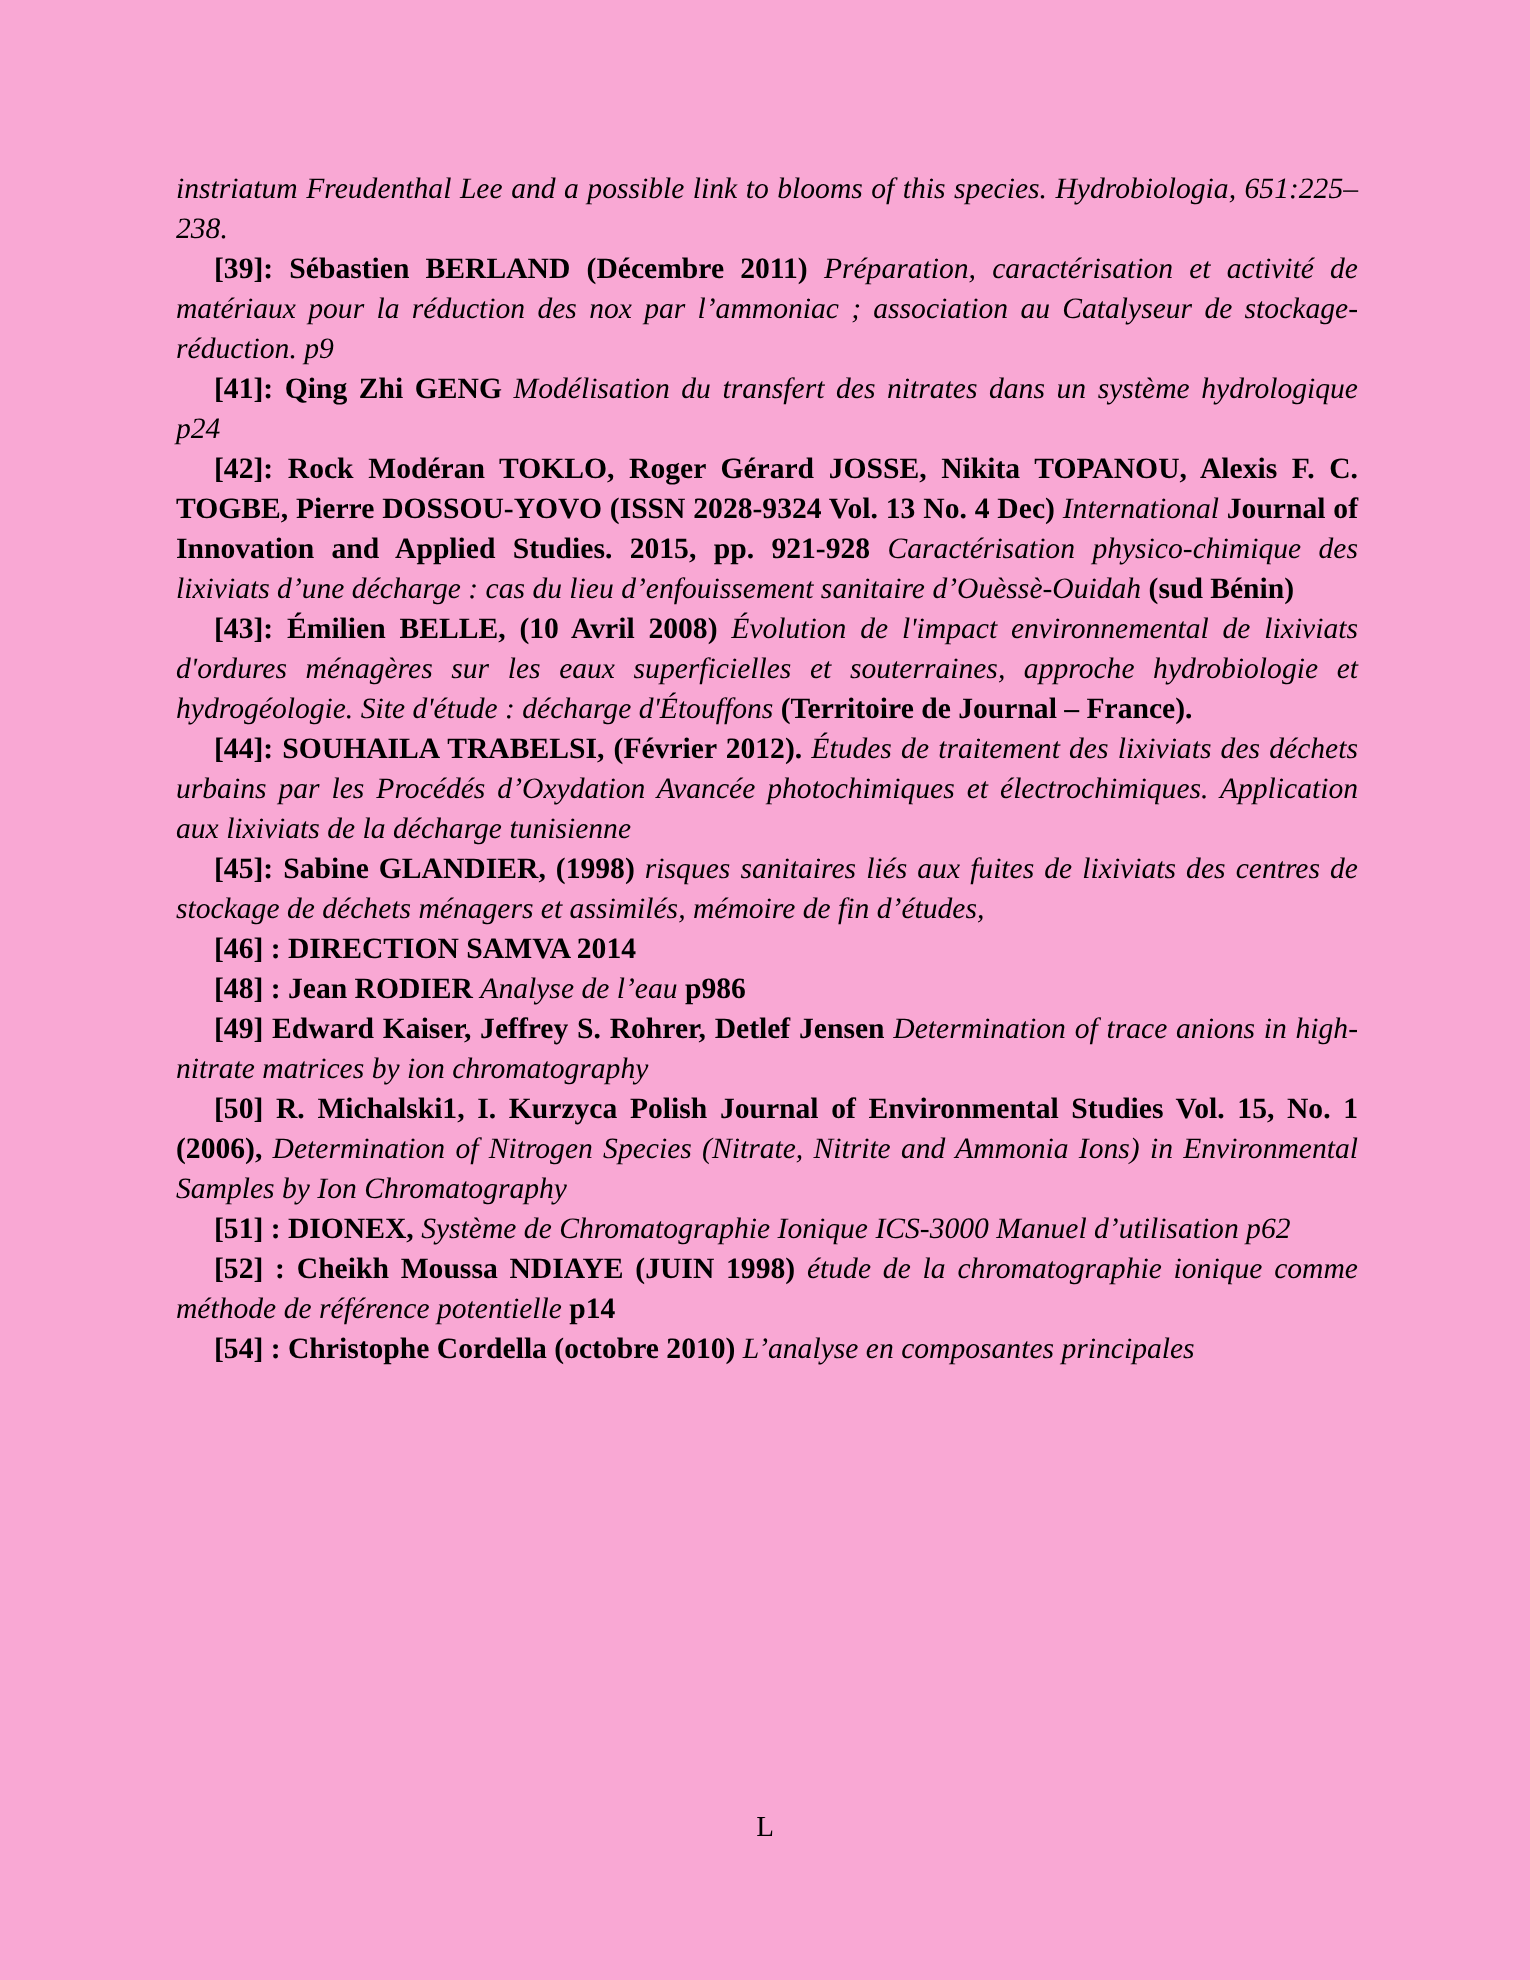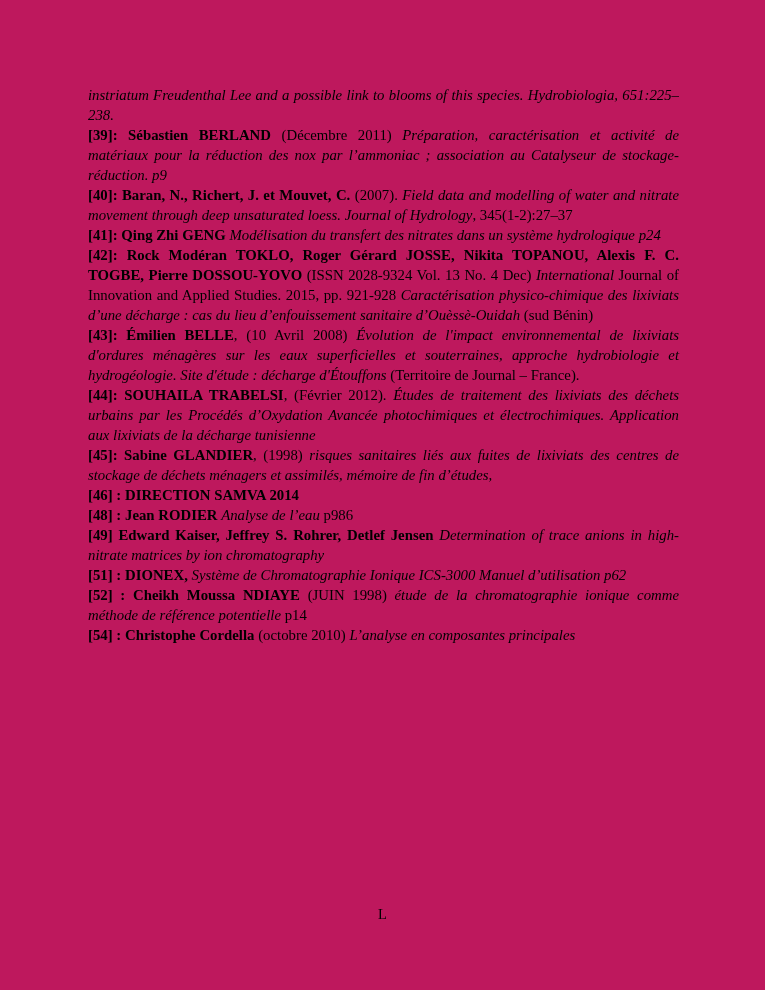--- a/index.html
+++ b/index.html
@@ -12,66 +12,66 @@
     height: 990px;
     position: relative;
     overflow: hidden;
     font-family: "Liberation Serif", "DejaVu Serif", serif;
     color: #000000;
   }
   .page {
     position: absolute;
     left: 0; top: 0;
     width: 765px; height: 990px;
-    background: #be185d;
+    background: #f9a8d4;
   }
   .content {
     position: absolute;
     left: 88px;
     top: 85px;
     width: 591px;
     font-size: 14.8px;
     line-height: 20px;
     text-align: justify;
     color: #000000;
   }
   .ref {
     margin: 0;
     padding: 0;
   }
-  .seg-b  { font-weight: bold; }
+  .seg-b  { font-weight: bold; margin-left: 19px; }
   .seg-i  { font-style: italic; }
-  .seg-r  { font-weight: normal; font-style: normal; }
+  .seg-r  { font-weight: bold; font-style: normal; }
   .footer {
     position: absolute;
     left: 0;
     top: 905px;
     width: 765px;
     text-align: center;
     font-size: 14.5px;
     line-height: 18px;
     color: #000000;
   }
 </style>
 </head>
 <body>
 
 <div class="page">
   <div class="content">
       <p class="ref"><span class="seg-i">instriatum Freudenthal Lee and a possible link to blooms of this species. Hydrobiologia, 651:225–238.</span></p>
       <p class="ref"><span class="seg-b">[39]: Sébastien BERLAND </span><span class="seg-r">(Décembre 2011) </span><span class="seg-i">Préparation, caractérisation et activité de matériaux pour la réduction des nox par l’ammoniac ; association au Catalyseur de stockage-réduction. p9</span></p>
-      <p class="ref"><span class="seg-b">[40]: Baran, N., Richert, J. et Mouvet, C. </span><span class="seg-r">(2007). </span><span class="seg-i">Field data and modelling of water and nitrate movement through deep unsaturated loess. Journal of Hydrology</span><span class="seg-r">, 345(1-2):27–37</span></p>
       <p class="ref"><span class="seg-b">[41]: Qing Zhi GENG </span><span class="seg-i">Modélisation du transfert des nitrates dans un système hydrologique p24</span></p>
       <p class="ref"><span class="seg-b">[42]: Rock Modéran TOKLO, Roger Gérard JOSSE, Nikita TOPANOU, Alexis F. C. TOGBE, Pierre DOSSOU-YOVO </span><span class="seg-r">(ISSN 2028-9324 Vol. 13 No. 4 Dec) </span><span class="seg-i">International </span><span class="seg-r">Journal of Innovation and Applied Studies. 2015, pp. 921-928 </span><span class="seg-i">Caractérisation physico-chimique des lixiviats d’une décharge : cas du lieu d’enfouissement sanitaire d’Ouèssè-Ouidah </span><span class="seg-r">(sud Bénin)</span></p>
       <p class="ref"><span class="seg-b">[43]: Émilien BELLE</span><span class="seg-r">, (10 Avril 2008) </span><span class="seg-i">Évolution de l'impact environnemental de lixiviats d'ordures ménagères sur les eaux superficielles et souterraines, approche hydrobiologie et hydrogéologie. Site d'étude : décharge d'Étouffons </span><span class="seg-r">(Territoire de Journal – France).</span></p>
       <p class="ref"><span class="seg-b">[44]: SOUHAILA TRABELSI</span><span class="seg-r">, (Février 2012). </span><span class="seg-i">Études de traitement des lixiviats des déchets urbains par les Procédés d’Oxydation Avancée photochimiques et électrochimiques. Application aux lixiviats de la décharge tunisienne</span></p>
       <p class="ref"><span class="seg-b">[45]: Sabine GLANDIER</span><span class="seg-r">, (1998) </span><span class="seg-i">risques sanitaires liés aux fuites de lixiviats des centres de stockage de déchets ménagers et assimilés, mémoire de fin d’études,</span></p>
       <p class="ref"><span class="seg-b">[46] : DIRECTION SAMVA 2014</span></p>
       <p class="ref"><span class="seg-b">[48] : Jean RODIER </span><span class="seg-i">Analyse de l’eau </span><span class="seg-r">p986</span></p>
       <p class="ref"><span class="seg-b">[49] Edward Kaiser, Jeffrey S. Rohrer, Detlef Jensen </span><span class="seg-i">Determination of trace anions in high-nitrate matrices by ion chromatography</span></p>
+      <p class="ref"><span class="seg-b">[50] R. Michalski1, I. Kurzyca </span><span class="seg-r">Polish Journal of Environmental Studies Vol. 15, No. 1 (2006), </span><span class="seg-i">Determination of Nitrogen Species (Nitrate, Nitrite and Ammonia Ions) in Environmental Samples by Ion Chromatography</span></p>
       <p class="ref"><span class="seg-b">[51] : DIONEX, </span><span class="seg-i">Système de Chromatographie Ionique ICS-3000 Manuel d’utilisation p62</span></p>
       <p class="ref"><span class="seg-b">[52] : Cheikh Moussa NDIAYE </span><span class="seg-r">(JUIN 1998) </span><span class="seg-i">étude de la chromatographie ionique comme méthode de référence potentielle </span><span class="seg-r">p14</span></p>
       <p class="ref"><span class="seg-b">[54] : Christophe Cordella </span><span class="seg-r">(octobre 2010) </span><span class="seg-i">L’analyse en composantes principales</span></p>
     </div>
   <div class="footer">
     <span>L</span>
   </div>
 </div>
 
 </body></html>

